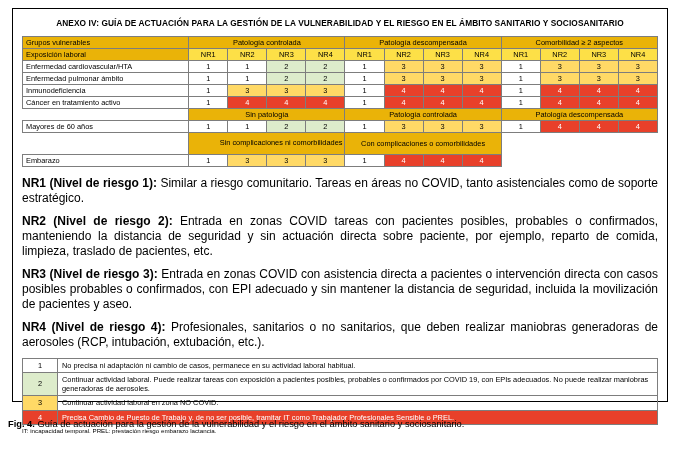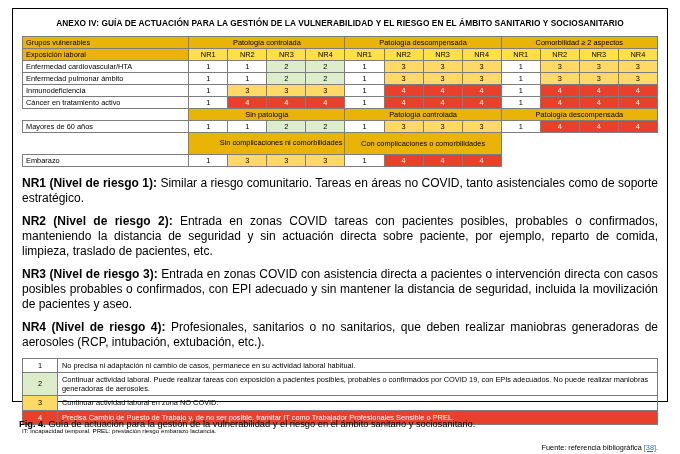--- a/index.html
+++ b/index.html
@@ -120,21 +120,21 @@
     font-size: 7.3px;
     text-align: right;
     margin-top: 9px;
   }
   .source a, .ref-link {
     color: #2b6cb0;
     text-decoration: underline;
   }
   .caption {
     position: absolute;
-    left: 19px;
+    left: 8px;
     top: 418px;
     width: 656px;
     font-size: 9.3px;
     line-height: 1.3;
   }
   .caption b { font-weight: bold; }
 </style>
 </head>
 <body>
 
@@ -322,24 +322,20 @@
         </tr>
         <tr>
           <td class="lv c4w">4</td>
           <td class="c4w">Precisa Cambio de Puesto de Trabajo y, de no ser posible, tramitar IT como Trabajador Profesionales Sensible o PREL.</td>
         </tr>
       </tbody>
     </table>
 
     <div class="footnote">IT: incapacidad temporal. PREL: prestación riesgo embarazo lactancia.</div>
 
-    <div class="source">
-      <span>Fuente: referencia bibliográfica</span>
-      <span class="ref-link">[38]</span><span>.</span>
-    </div>
 
   </div>
 
   <div class="caption">
     <b>Fig. 4.</b>
     <span>Guía de actuación para la gestión de la vulnerabilidad y el riesgo en el ámbito sanitario y sociosanitario.</span>
   </div>
 
 </div>
 

